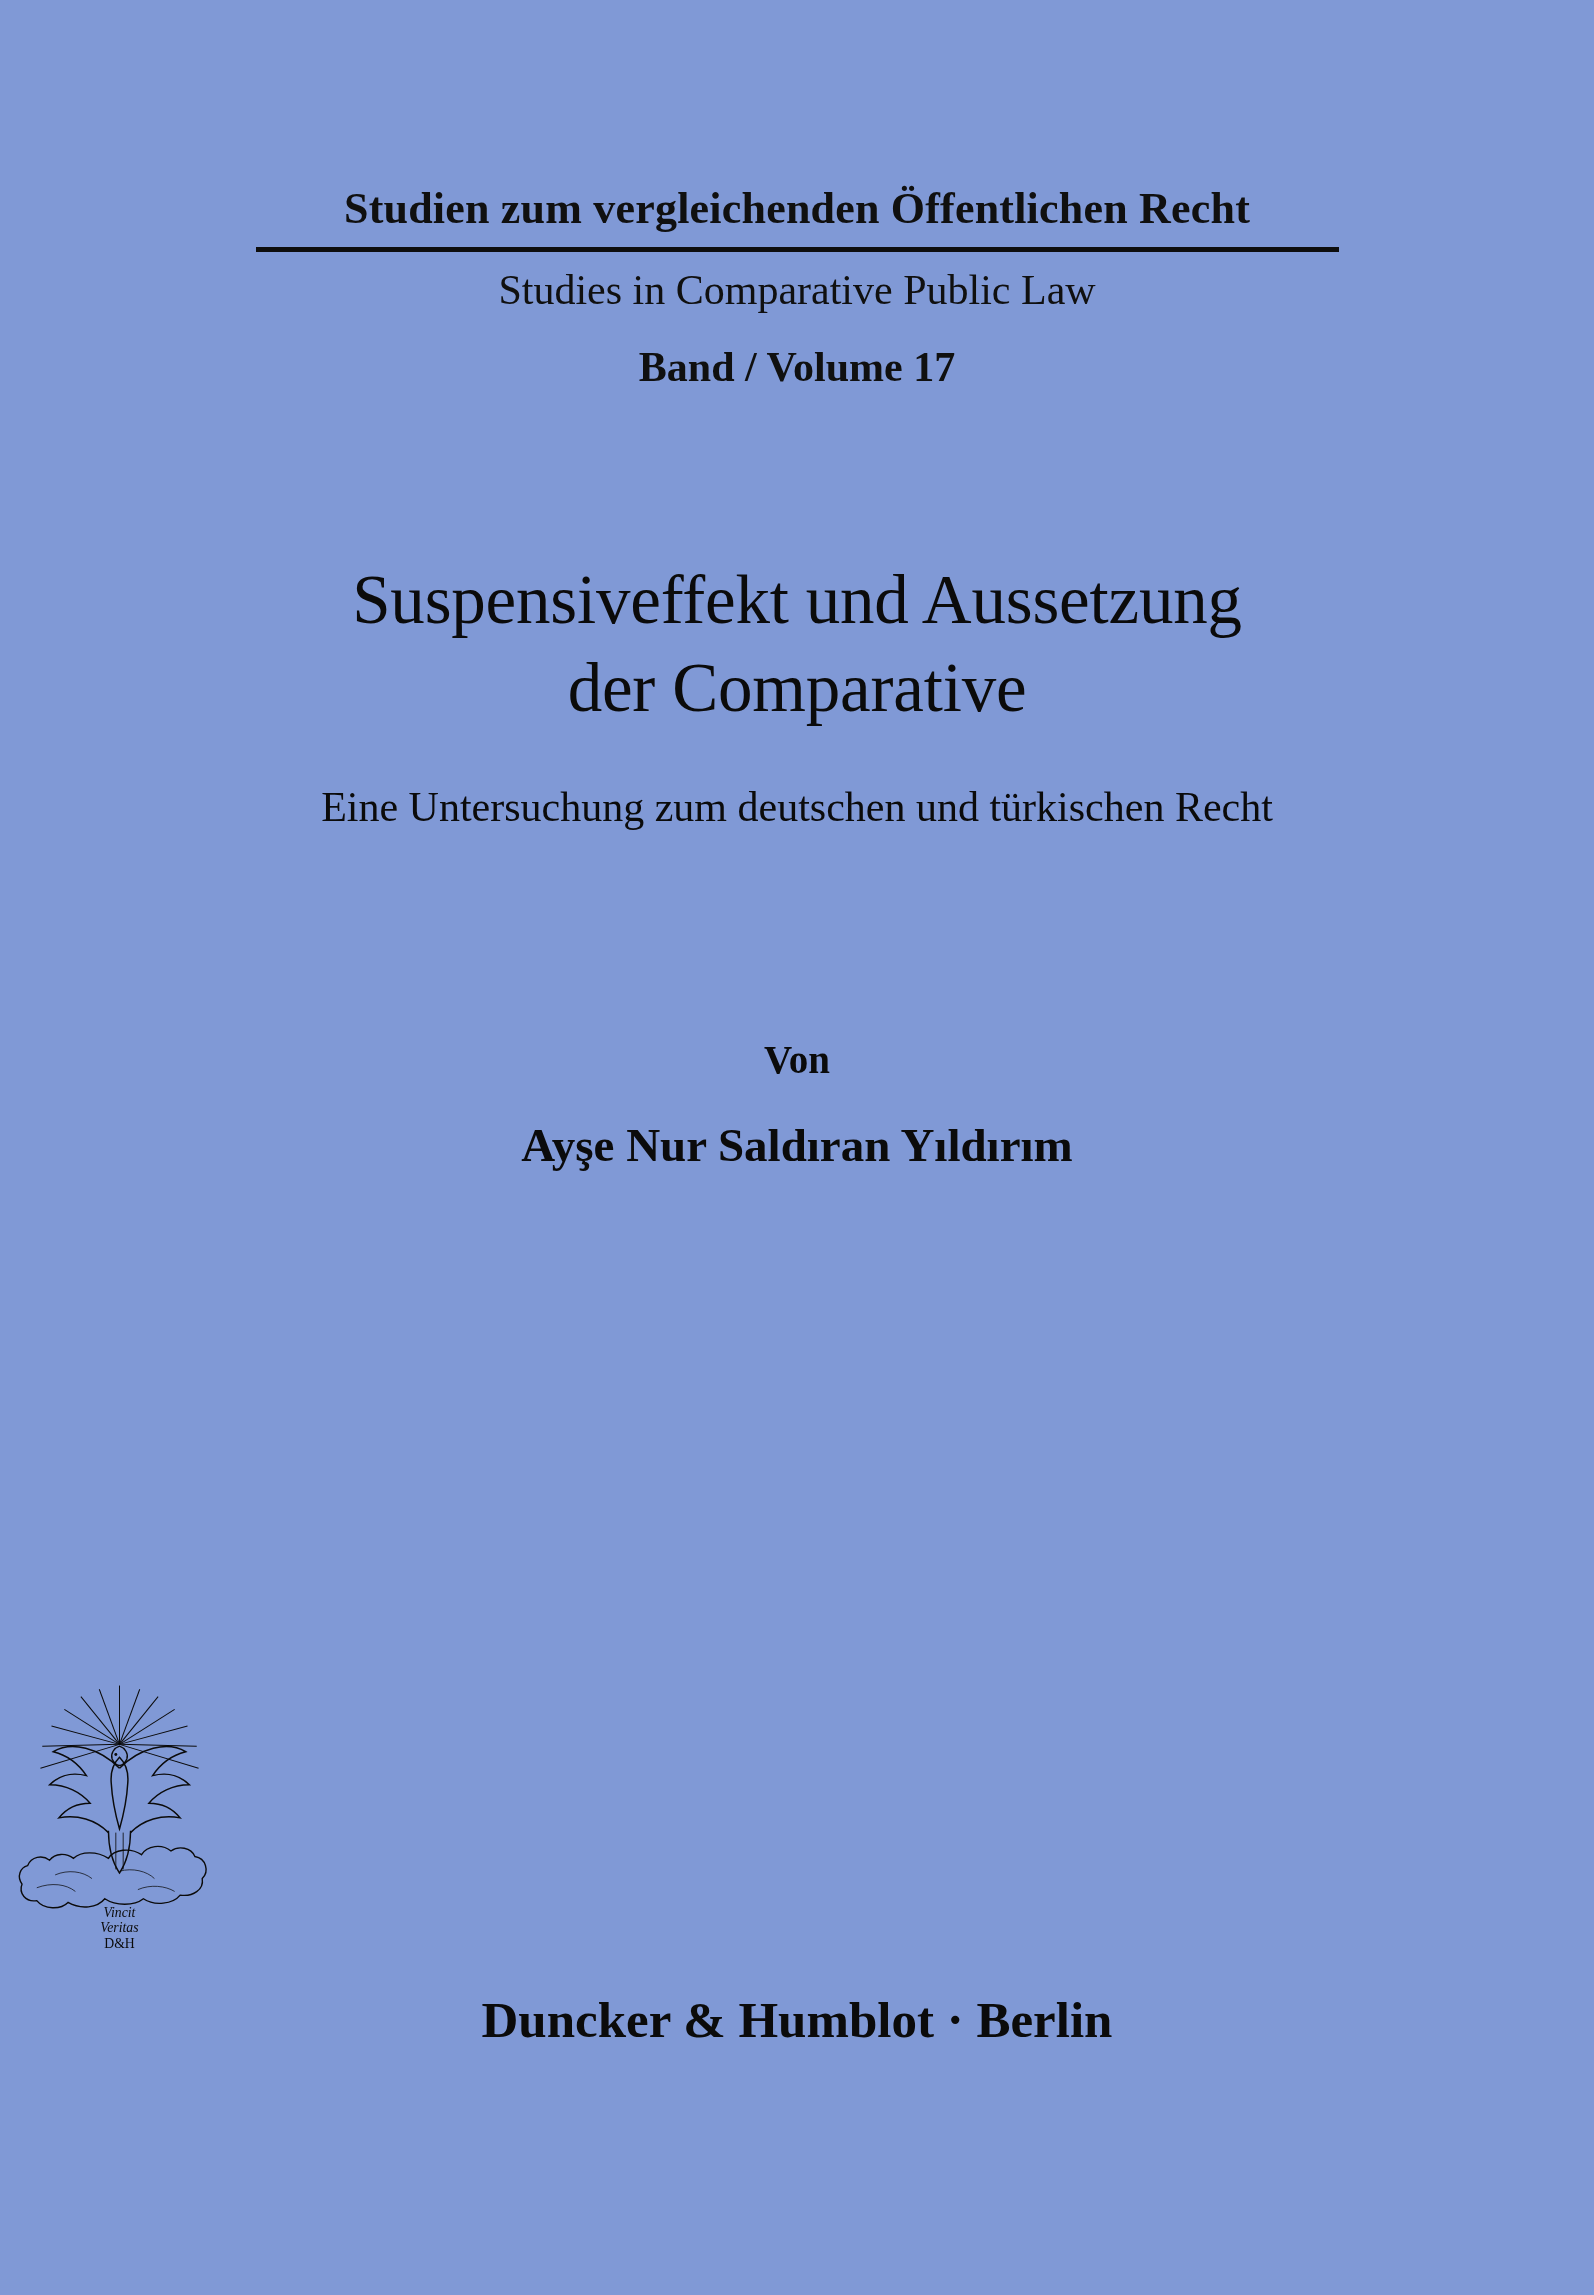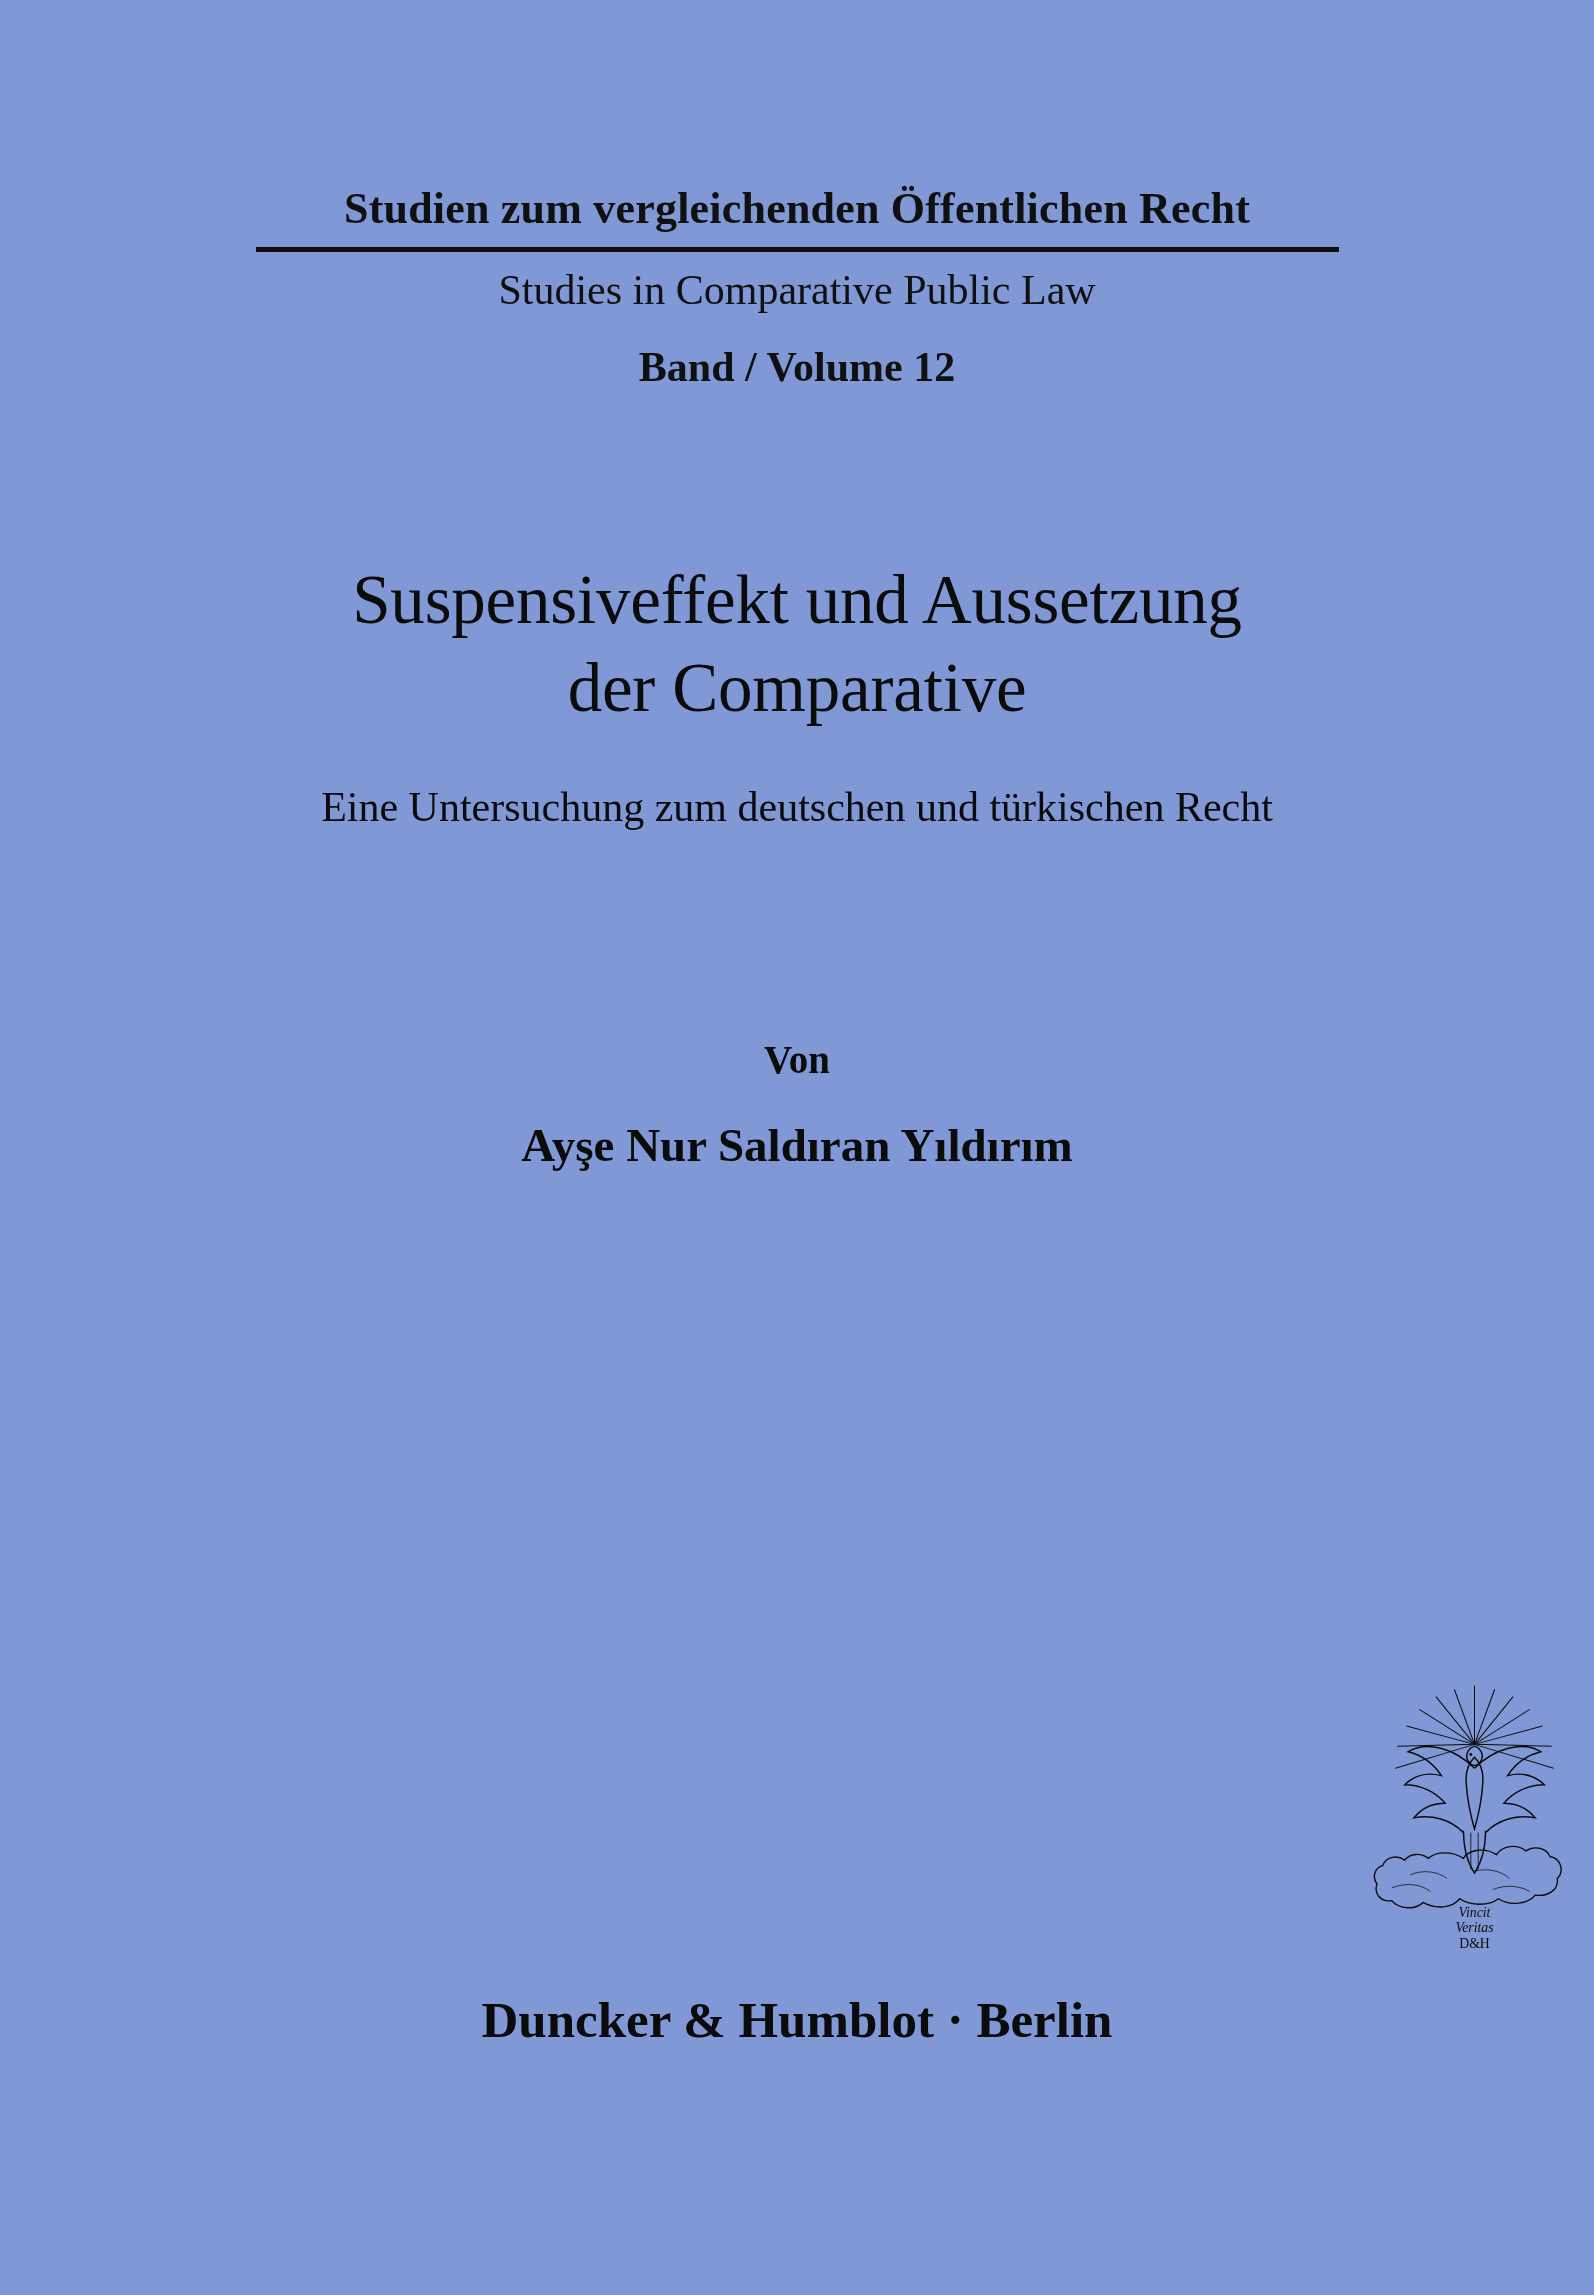--- a/index.html
+++ b/index.html
@@ -98,21 +98,21 @@
     font-size: 47px;
     font-weight: bold;
     margin-top: 36px;
   }
   .logo-wrap {
     position: absolute;
     left: 0;
     right: 0;
     top: 1680px;
     display: flex;
-    justify-content: flex-end;
+    justify-content: flex-start;
   }
   .logo {
     width: 239px;
     height: 285px;
   }
   .publisher {
     position: absolute;
     left: 0;
     right: 0;
     top: 1991px;
@@ -126,21 +126,21 @@
 <body>
 
 <div class="page">
   <div class="cover">
     <div class="inner">
 
       <div class="series-block">
         <div class="series-line-1">Studien zum vergleichenden Öffentlichen Recht</div>
         <div class="rule"></div>
         <div class="series-line-2">Studies in Comparative Public Law</div>
-        <div class="series-volume">Band / Volume 12</div>
+        <div class="series-volume">Band / Volume 17</div>
       </div>
 
       <div class="title-block">
         <div class="main-title">Suspensiveffekt und Aussetzung</div>
         <div class="main-title">der Comparative</div>
         <div class="subtitle">Eine Untersuchung zum deutschen und türkischen Recht</div>
       </div>
 
       <div class="author-block">
         <div class="by-word">Von</div>

